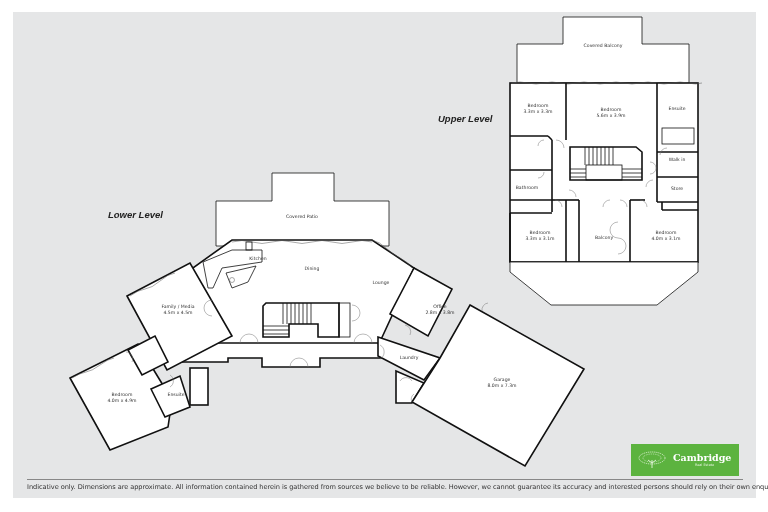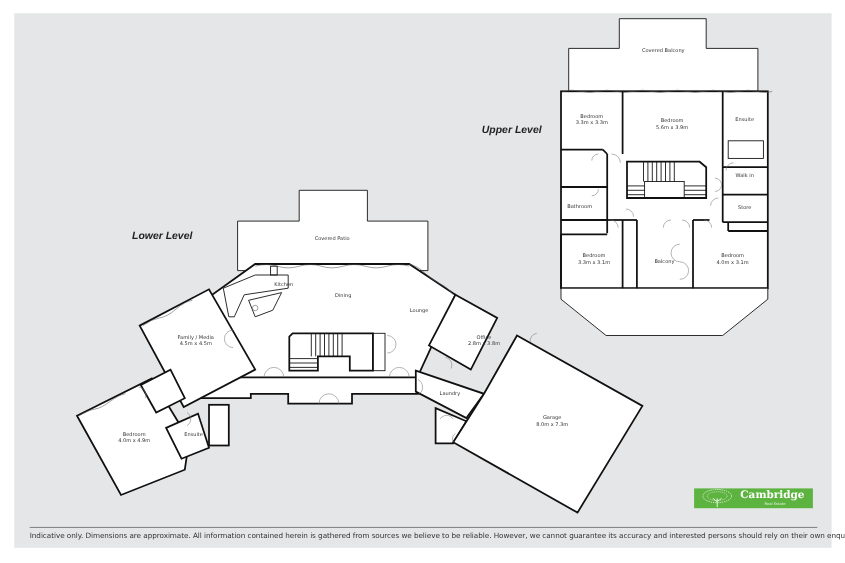--- a/index.html
+++ b/index.html
@@ -7,21 +7,21 @@
   .panel { position: absolute; left: 13px; top: 12px; width: 743px; height: 486px; background: #e5e6e7; }
   .plan { position: absolute; left: 0; top: 0; width: 768px; height: 512px; }
   .level-title { position: absolute; font-family: "Liberation Sans", sans-serif; font-weight: bold; font-style: italic; font-size: 9.5px; color: #222; }
   .room-label { font-family: "DejaVu Sans", sans-serif; font-size: 4.6px; fill: #333; text-anchor: middle; }
   .wall { fill: #ffffff; stroke: #111; stroke-width: 1.6; }
   .thin { fill: none; stroke: #111; stroke-width: 0.8; }
   .hair { fill: none; stroke: #555; stroke-width: 0.5; }
   .door { fill: none; stroke: #777; stroke-width: 0.5; }
   .footer-rule { position: absolute; left: 27px; top: 479px; width: 716px; height: 1px; background: #888; }
   .disclaimer { position: absolute; left: 27px; top: 483px; width: 716px; font-family: "DejaVu Sans", sans-serif; font-size: 6.6px; color: #333; white-space: nowrap; letter-spacing: -0.05px; }
-  .logo { position: absolute; left: 631px; top: 444px; width: 108px; height: 18px; background: #5cb33f; display: flex; align-items: center; }
+  .logo { position: absolute; left: 631px; top: 444px; width: 108px; height: 32px; background: #5cb33f; display: flex; align-items: center; }
   .logo-tree { width: 30px; height: 18px; margin-left: 6px; }
   .logo-text { margin-left: 6px; display: flex; flex-direction: column; line-height: 1; }
   .logo-name { font-family: "DejaVu Serif", serif; font-weight: bold; font-size: 9.5px; color: #ffffff; }
   .logo-sub { font-family: "DejaVu Sans", sans-serif; font-size: 3.4px; color: #e8f5e0; margin-left: 22px; margin-top: 1px; }
 </style>
 </head>
 <body>
 
 <div class="panel"></div>
 
@@ -182,21 +182,21 @@
     <text class="room-label" x="409" y="359">Laundry</text>
     <text class="room-label" x="502" y="381">Garage</text>
     <text class="room-label" x="502" y="387">8.0m x 7.3m</text>
     <text class="room-label" x="122" y="396">Bedroom</text>
     <text class="room-label" x="122" y="402">4.0m x 4.9m</text>
     <text class="room-label" x="176" y="396">Ensuite</text>
   </g>
 </svg>
 
 <div class="level-title" style="left:438px; top:85px;margin-top:28px;">Upper Level</div>
-<div class="level-title" style="left:120px; top:209px;">Lower Level</div>
+<div class="level-title" style="left:108px; top:209px;">Lower Level</div>
 
 <div class="logo">
   <svg class="logo-tree" viewBox="0 0 30 18">
     <ellipse cx="15" cy="7" rx="13" ry="6" fill="none" stroke="#e8f5e0" stroke-width="0.8" stroke-dasharray="1.2 0.8"></ellipse>
     <ellipse cx="15" cy="7" rx="9" ry="4" fill="none" stroke="#e8f5e0" stroke-width="0.6" stroke-dasharray="1 0.8"></ellipse>
     <path d="M15,9 L15,17 M15,12 L11,9 M15,12 L19,9" stroke="#e8f5e0" stroke-width="0.9" fill="none"></path>
   </svg>
   <div class="logo-text">
     <span class="logo-name">Cambridge</span>
     <span class="logo-sub">Real Estate</span>

